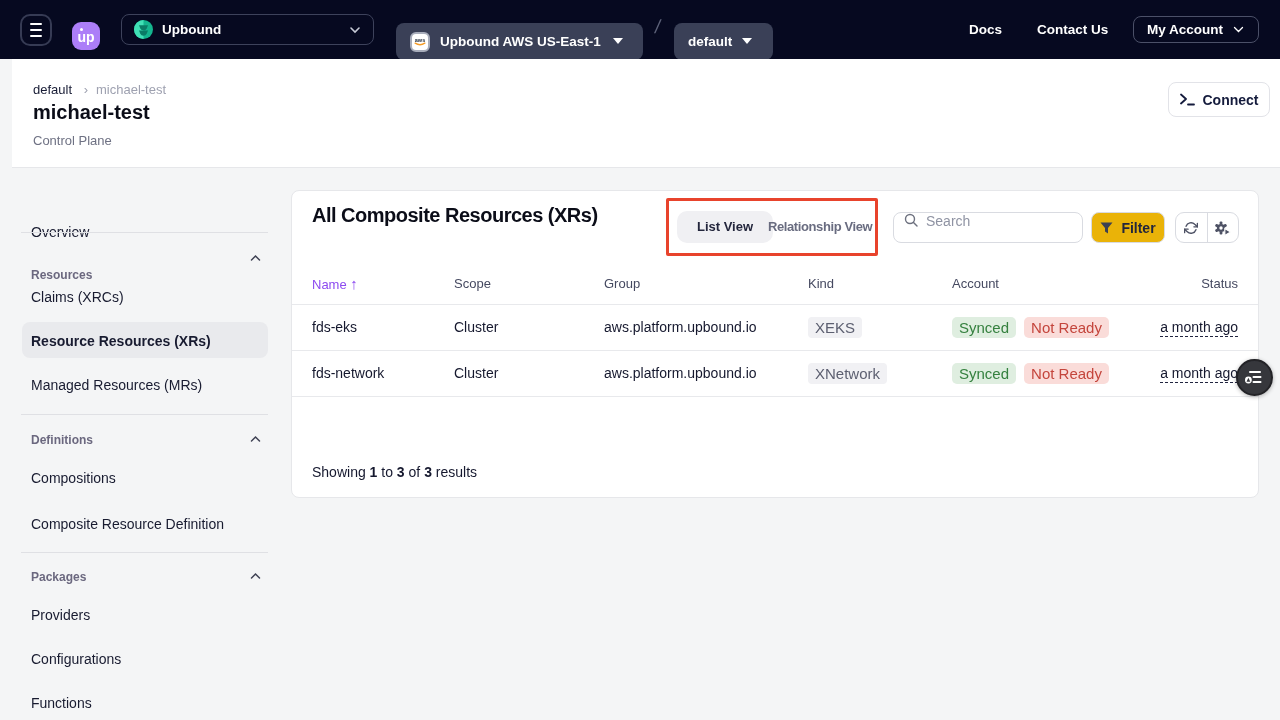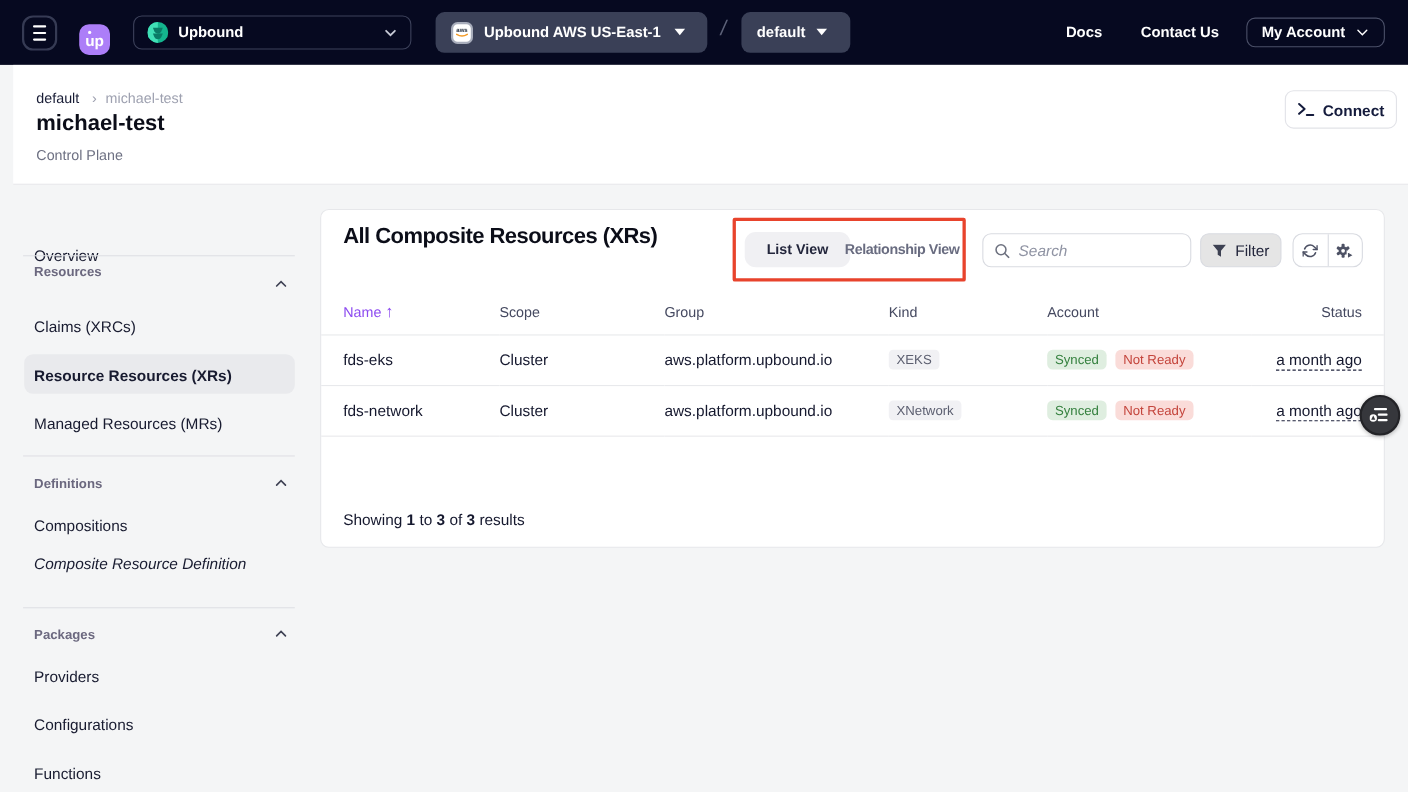--- a/index.html
+++ b/index.html
@@ -8,21 +8,21 @@
 
 
 .nav { position:absolute; top:0; left:0; width:1280px; height:59px; background:#060920; }
 .hamb { position:absolute; left:20px; top:14px; width:32px; height:32px; border:2px solid #363b54; border-radius:10px; }
 .hamb span { position:absolute; left:8px; width:12px; height:2px; background:#fff; border-radius:1px; }
 .logo { position:absolute; left:72px; top:22px; width:28px; height:28px; background:#ac7ef8; border-radius:9px; color:#fff; font-weight:bold; font-size:14px; text-align:center; line-height:30px; }
 .logo .dot { position:absolute; left:8px; top:6px; width:3px; height:3px; border-radius:50%; background:#fff; }
 .orgdd { position:absolute; left:121px; top:14px; width:253px; height:31px; border:1.5px solid #3d425b; border-radius:8px; display:flex; align-items:center; padding:0 12px; }
 .orgdd .txt { color:#fff; font-weight:bold; font-size:13.5px; margin-left:9px; }
 .orgdd .chev { margin-left:auto; }
-.ctpbtn { position:absolute; top:11px; height:37px; background:#3a4057; border-radius:8px; display:flex; align-items:center; padding:0 14px; color:#fff; font-weight:bold; font-size:13.5px; }
+.ctpbtn { position:absolute; top:23px; height:37px; background:#3a4057; border-radius:8px; display:flex; align-items:center; padding:0 14px; color:#fff; font-weight:bold; font-size:13.5px; }
 .slash { position:absolute; left:655px; top:16px; color:#5d6279; font-size:19px; font-weight:300; transform:skewX(-10deg); }
 .navlink { position:absolute; top:22px; color:#fff; font-weight:bold; font-size:13.5px; }
 .myacct { position:absolute; left:1133px; top:16px; width:126px; height:27px; border:1px solid #4b5068; border-radius:8px; display:flex; align-items:center; justify-content:center; color:#fff; font-weight:bold; font-size:13.5px; gap:9px; }
 
 
 .hdr { position:absolute; top:59px; left:12px; width:1280px; height:109px; background:#fff; border-bottom:1px solid #e6e7ea; }
 .crumb { position:absolute; left:21px; top:23px; font-size:13px; color:#181c35; }
 .crumb .sep { color:#9ea1b0; margin:0 8px; }
 .crumb .cur { color:#9ea1b0; }
 .h1 { position:absolute; left:21px; top:42px; font-size:20px; font-weight:bold; color:#0b0d18; }
@@ -36,37 +36,37 @@
 .sdiv { position:absolute; left:21px; width:247px; height:1px; background:#dfe0e4; }
 .ssel { position:absolute; left:22px; width:246px; height:36px; background:#e9eaed; border-radius:8px; }
 .schev { position:absolute; left:249px; width:13px; height:13px; }
 
 
 .card { position:absolute; left:291px; top:190px; width:968px; height:308px; background:#fff; border:1px solid #e6e7ea; border-radius:8px; }
 .cardtitle { position:absolute; left:20px; top:13px; font-size:20px; font-weight:bold; color:#0b0d18; letter-spacing:-0.5px; }
 .redbox { position:absolute; left:374px; top:7px; width:212px; height:58px; border:3px solid #e8432c; border-radius:2px; }
 .tabsel { position:absolute; left:385px; top:20px; width:96px; height:32px; background:#f0f0f3; border-radius:10px; text-align:center; line-height:32px; font-size:13px; font-weight:bold; color:#23263c; }
 .tabun { position:absolute; left:476px; top:20px; height:32px; line-height:32px; font-size:13px; font-weight:bold; color:#696c80; letter-spacing:-0.4px; }
-.search { position:absolute; left:601px; top:21px; width:190px; height:31px; border:1px solid #d9dbe1; border-radius:8px; display:flex; align-items:center; padding:0 10px; gap:8px; color:#8f93a3; font-size:14px;font-style:italic; }
-.filter { position:absolute; left:799px; top:21px; width:74px; height:31px; border:1px solid #d9dbe1; border-radius:8px; display:flex; align-items:center; justify-content:center; gap:8px; font-size:14px; font-weight:normal; color:#23263c; background:#e5e5e5; }
+.search { position:absolute; left:601px; top:21px; width:190px; height:31px; border:1px solid #d9dbe1; border-radius:8px; display:flex; padding:0 10px; gap:8px; color:#8f93a3; font-size:14px; }
+.filter { position:absolute; left:799px; top:21px; width:74px; height:31px; border:1px solid #d9dbe1; border-radius:8px; display:flex; align-items:center; justify-content:center; gap:8px; font-size:14px; font-weight:bold; color:#23263c; background:#eab308; }
 .icongrp { position:absolute; left:883px; top:21px; width:64px; height:31px; border:1px solid #d9dbe1; border-radius:9px; display:flex; }
 .icongrp .half { flex:1; display:flex; align-items:center; justify-content:center; }
 .icongrp .half:first-child { border-right:1px solid #d9dbe1; }
 
 table.grid { position:absolute; left:0px; top:73px; width:966px; table-layout:fixed; border-collapse:collapse; font-size:14px; color:#15182e; }
 table.grid th { font-size:13px; font-weight:normal; color:#454960; text-align:left; height:40px; padding:0; }
 table.grid td { height:46px; border-top:1px solid #e8e9ec; padding:0; }
 .cName { width:162px; padding-left:20px !important; }
 .cScope { width:150px; }
 .cGroup { width:204px; }
 .cKind { width:144px; }
 .cStatus { width:186px; }
 .cCreated { width:120px; text-align:right !important; padding-right:20px !important; }
 table.grid th.cName { color:#8d4bf0; }
-.pill { display:inline-block; padding:2px 7px; border-radius:5px; font-size:12px; }
+.pill { display:inline-block; padding:2px 7px; border-radius:5px; font-size:15px; }
 .kpill { background:#f1f1f4; color:#5c5f70; border-radius:4px; }
 .gpill { background:#dfeee0; color:#35813f; }
 .rpill { background:#fadcd9; color:#c4453c; margin-left:8px; }
 .ago { border-bottom:1.5px dashed #20243f; padding-bottom:1px; }
 .showing { position:absolute; left:20px; top:273px; font-size:14px; color:#15182e; }
 
 
 .float { position:absolute; left:1236px; top:359px; width:37px; height:37px; border-radius:50%; background:#36373c; border:2px solid #232327; box-shadow:0 1px 4px rgba(0,0,0,.3); }
 </style>
 </head>
@@ -128,35 +128,35 @@
         <path d="M1 1.5 L6 6 L1 10.5" stroke="#141b3c" stroke-width="1.8" fill="none" stroke-linecap="round" stroke-linejoin="round"></path>
         <path d="M8 11.5 H14" stroke="#141b3c" stroke-width="1.8" stroke-linecap="round"></path>
       </svg>
     Connect
   </div>
 </div>
 
 <div class="side">
   <div class="sitem" style="top:32px;margin-top:24px;">Overview</div>
   <div class="sdiv" style="top:64px;"></div>
-  <div class="shead" style="top:72px;">Resources</div>
+  <div class="shead" style="top:100px;">Resources</div>
   <svg class="schev" style="top:84px;" viewBox="0 0 13 13">
       <path d="M2.5 8 L6.5 4 L10.5 8" stroke="#3f4254" stroke-width="1.5" fill="none" stroke-linecap="round"></path>
     </svg>
   <div class="sitem" style="top:121px;">Claims (XRCs)</div>
   <div class="ssel" style="top:154px;"></div>
   <div class="sitem" style="top:165px; font-weight:bold;">Resource Resources (XRs)</div>
   <div class="sitem" style="top:209px;">Managed Resources (MRs)</div>
   <div class="sdiv" style="top:246px;"></div>
   <div class="shead" style="top:265px;">Definitions</div>
   <svg class="schev" style="top:265px;" viewBox="0 0 13 13">
       <path d="M2.5 8 L6.5 4 L10.5 8" stroke="#3f4254" stroke-width="1.5" fill="none" stroke-linecap="round"></path>
     </svg>
   <div class="sitem" style="top:302px;">Compositions</div>
-  <div class="sitem" style="top:336px;font-style:italic;">Composite Resource Definition</div>
+  <div class="sitem" style="top:348px;">Composite Resource Definition</div>
   <div class="sdiv" style="top:384px;"></div>
   <div class="shead" style="top:402px;">Packages</div>
   <svg class="schev" style="top:402px;" viewBox="0 0 13 13">
       <path d="M2.5 8 L6.5 4 L10.5 8" stroke="#3f4254" stroke-width="1.5" fill="none" stroke-linecap="round"></path>
     </svg>
   <div class="sitem" style="top:439px;">Providers</div>
   <div class="sitem" style="top:483px;">Configurations</div>
   <div class="sitem" style="top:527px;">Functions</div>
 </div>
 

